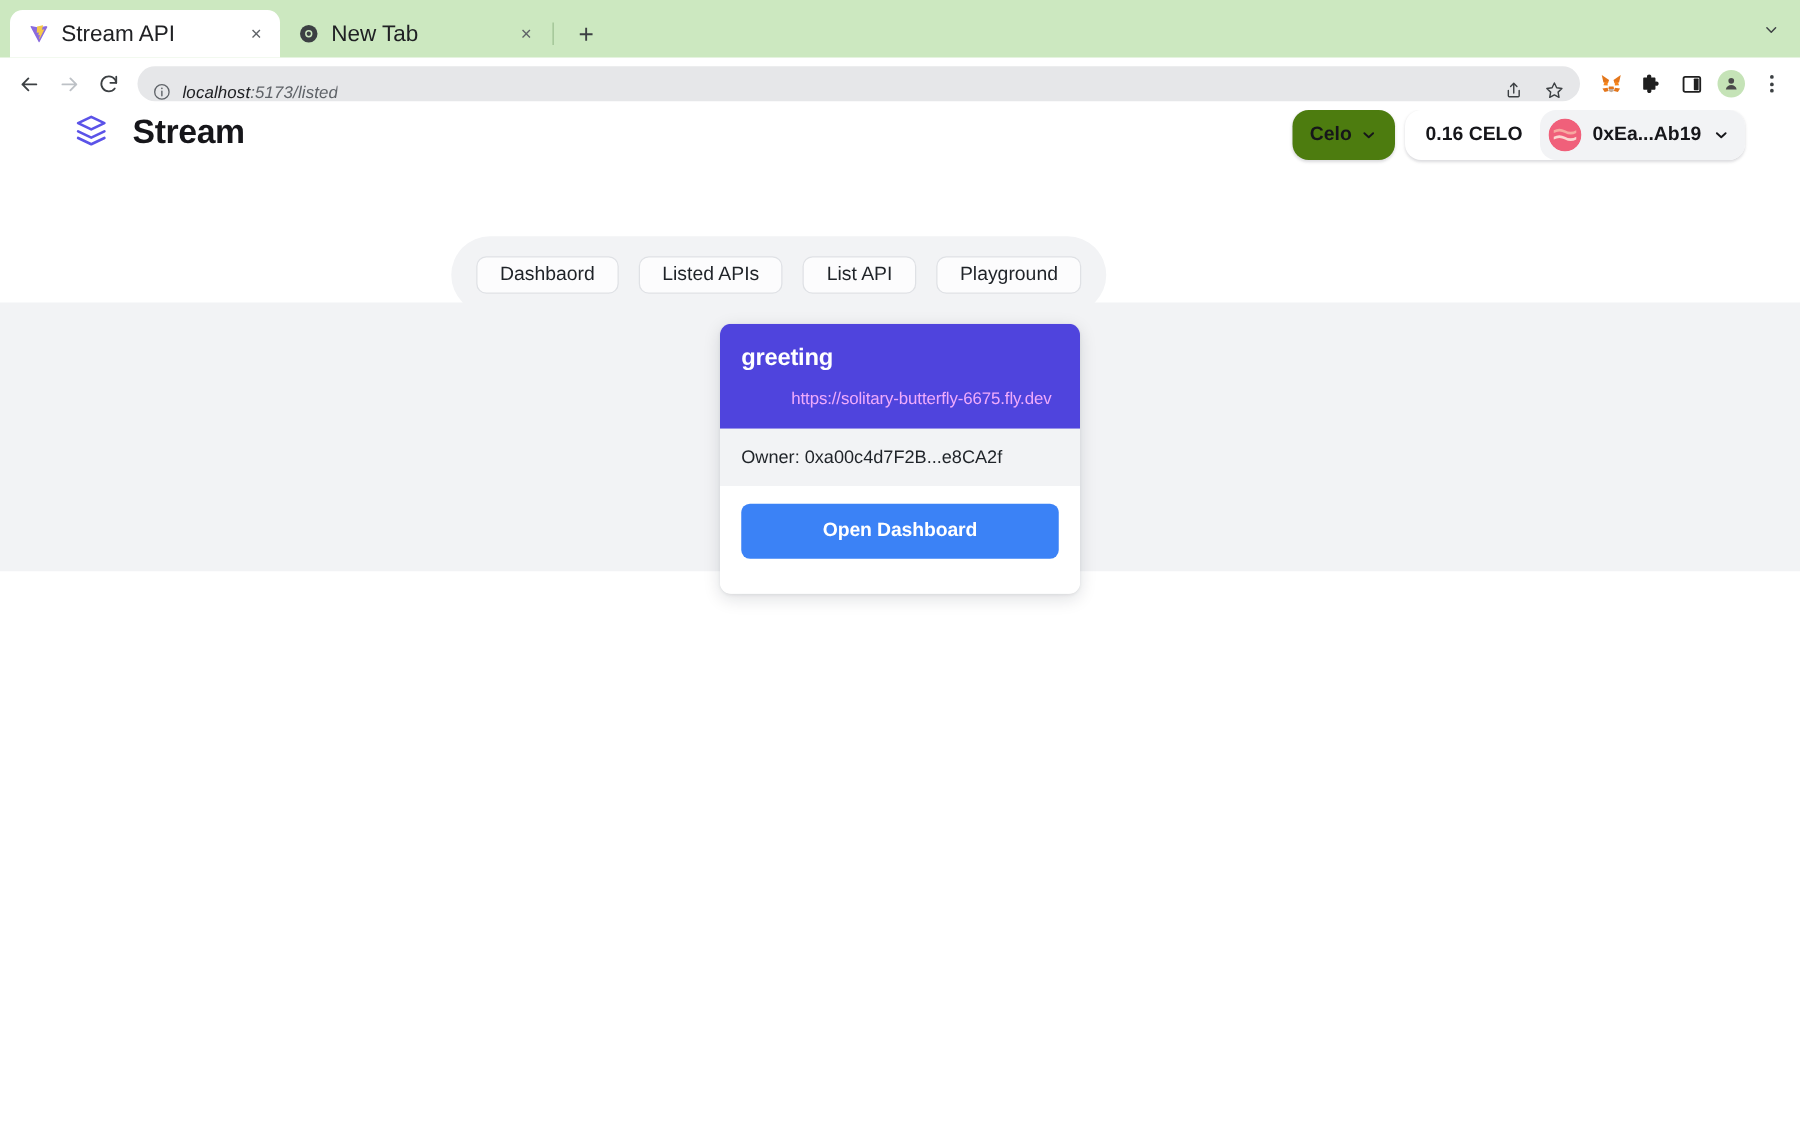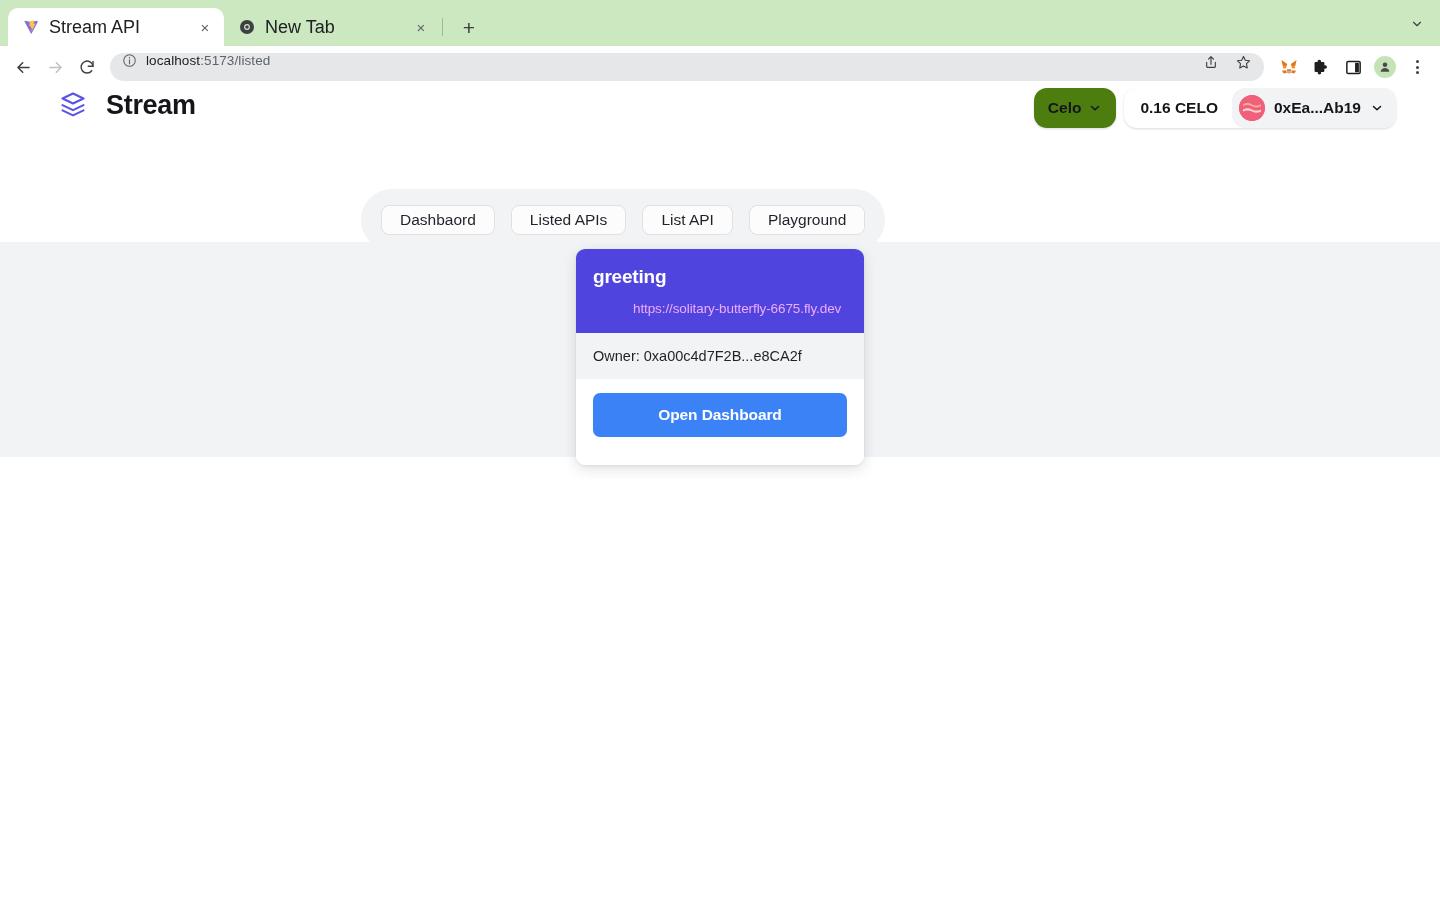--- a/index.html
+++ b/index.html
@@ -82,25 +82,26 @@
     color: #3c4043;
     border-radius: 50%;
   }
   .nav-btn.disabled { color: #bdc1c6; }
   .omnibox {
     flex: 1;
     height: 28px;
     background: #e6e7e9;
     border-radius: 14px;
     display: flex;
-    align-items: flex-start;
+    align-items: flex-end;
     padding: 0 12px;
     gap: 9px;
     margin: 0 6px 0 6px;
     min-width: 0;
+    font-style: italic;
   }
   .omni-info {
     width: 15px; height: 15px; flex: 0 0 15px;
     display: flex; align-items: center; justify-content: center;
     color: #5f6368;
   }
   .omni-url {
     font-size: 13.5px;
     color: #202124;
     white-space: nowrap;
@@ -200,21 +201,21 @@
 
   .content-band {
     height: 215px;
     background: #f2f3f5;
     position: relative;
   }
 
   .card {
     position: absolute;
     left: 576px;
-    top: 7px;
+    top: 17px;
     width: 288px;
     background: #ffffff;
     border-radius: 9px;
     box-shadow: 0 4px 14px rgba(16,24,40,.13), 0 1px 3px rgba(16,24,40,.08);
     overflow: hidden;
   }
   .card-head {
     background: #4f44dd;
     padding: 16px 17px 17px 17px;
   }

